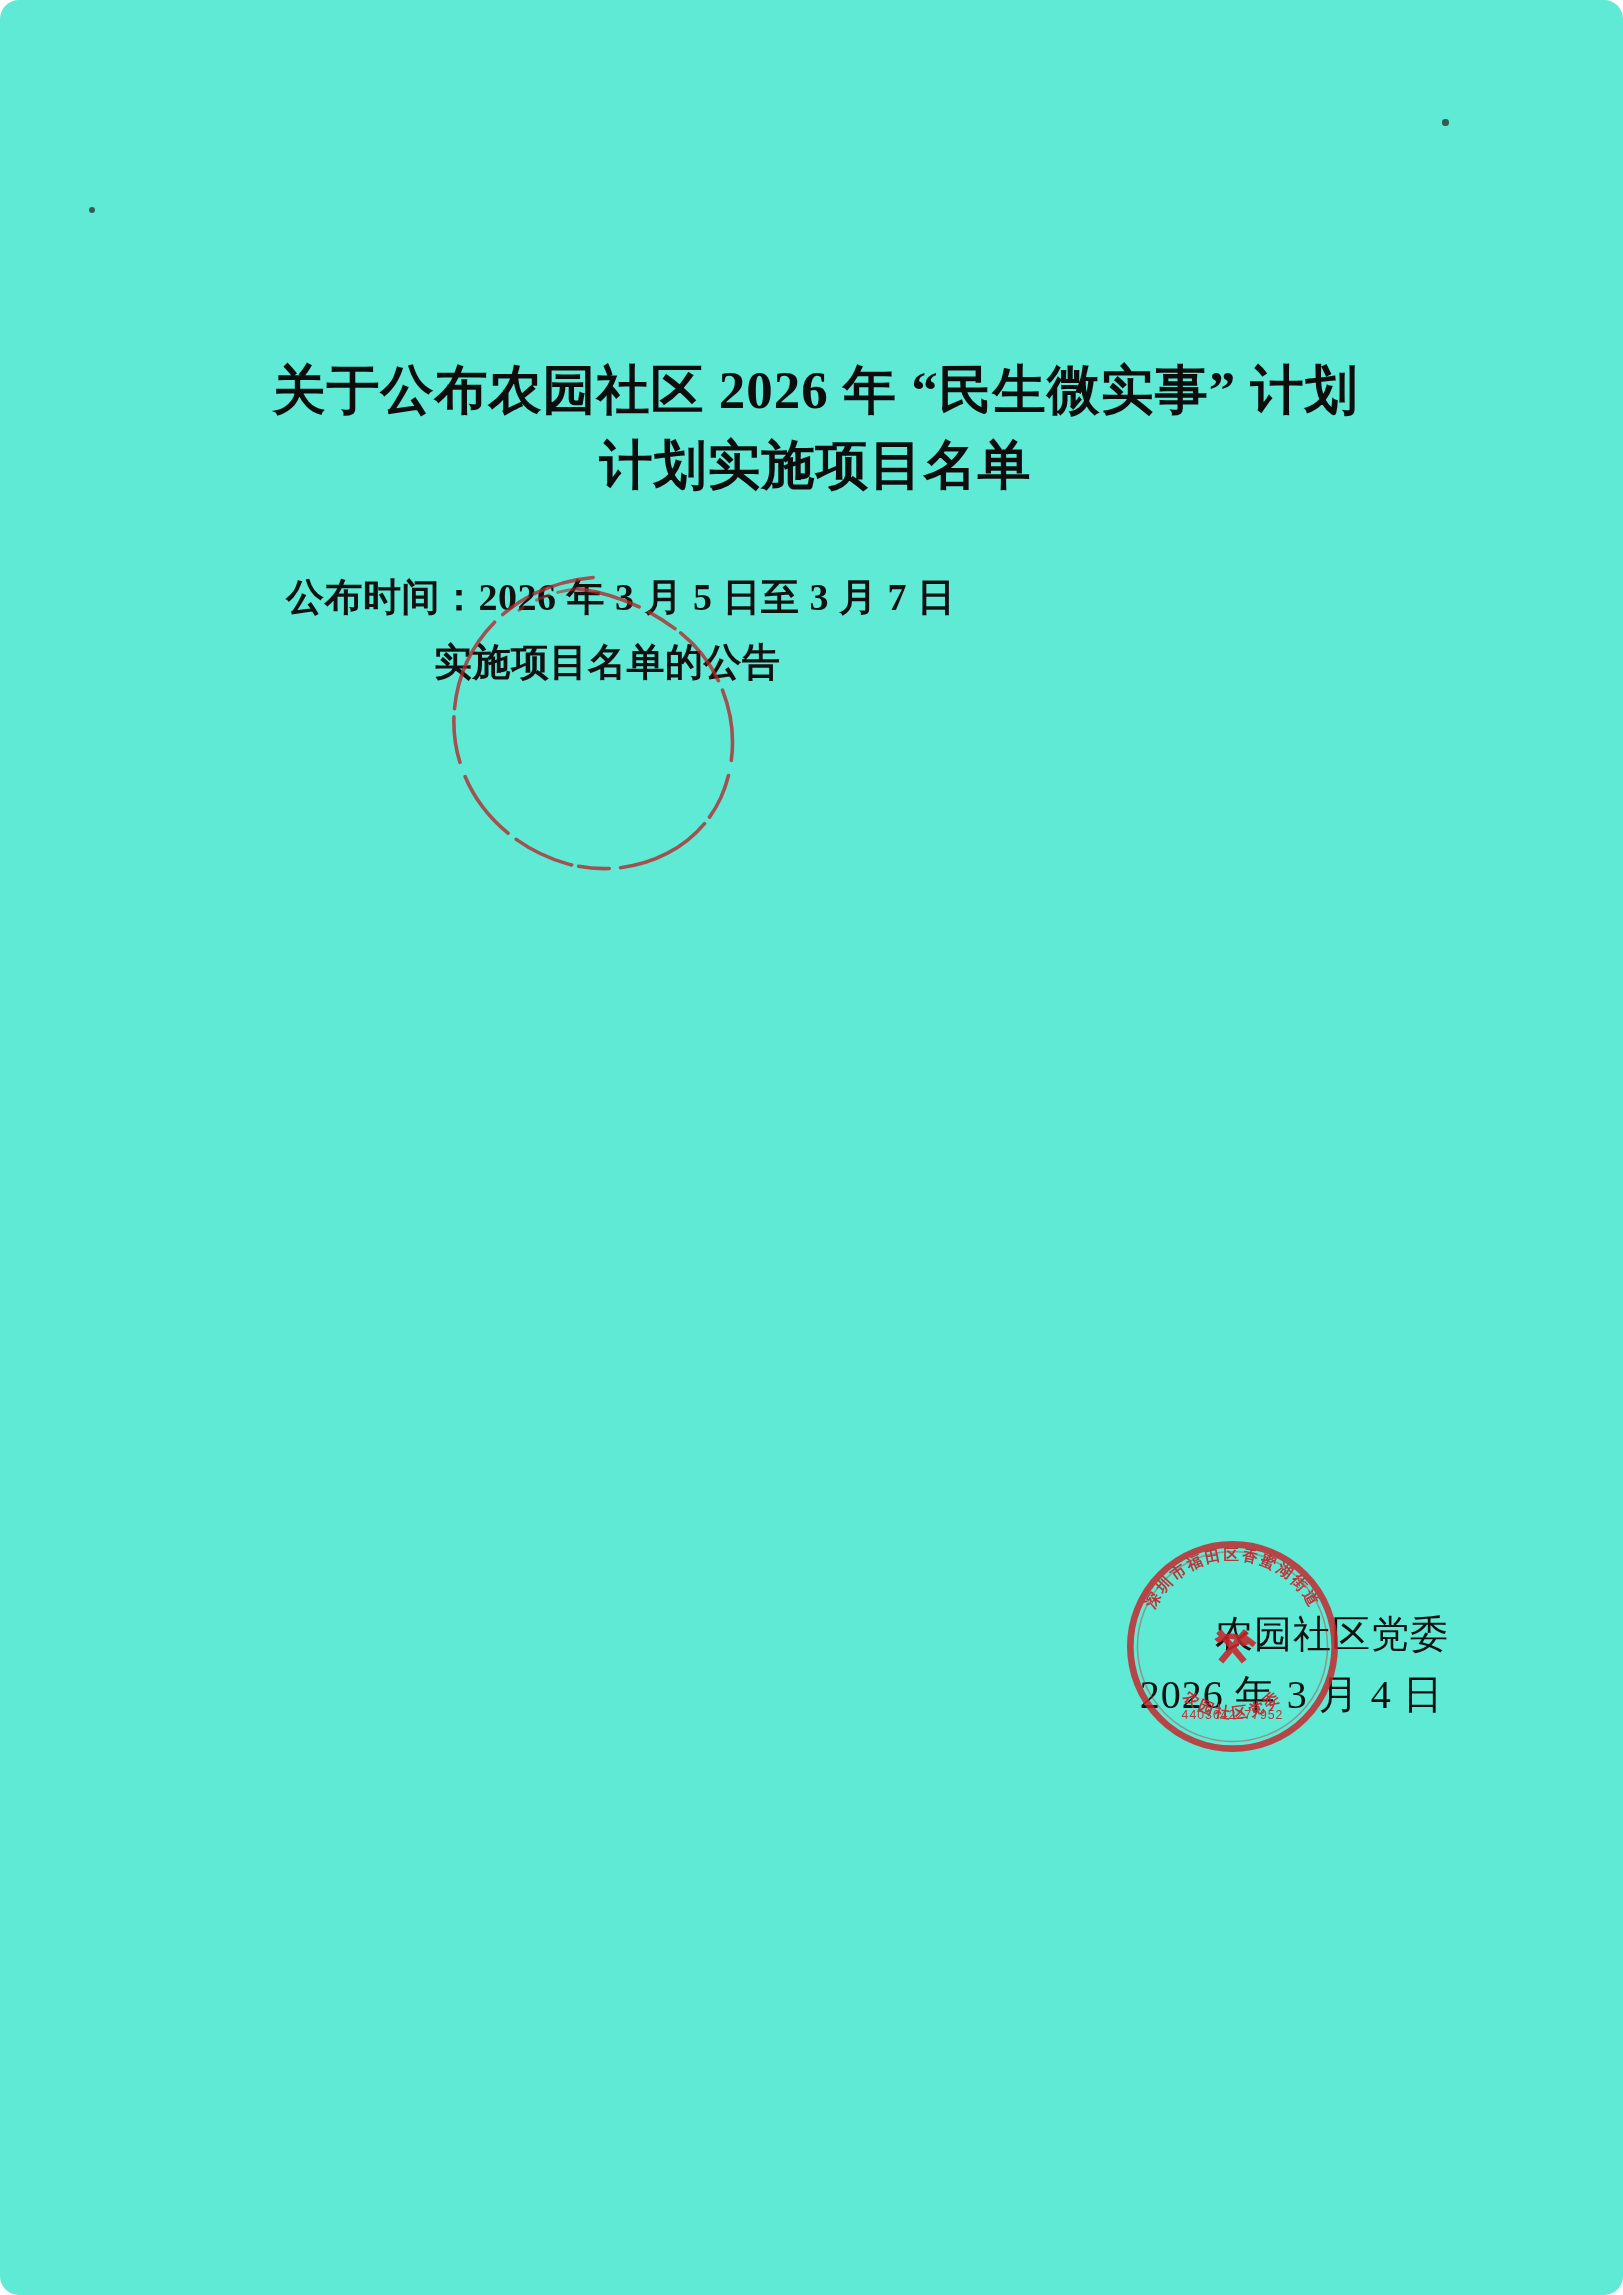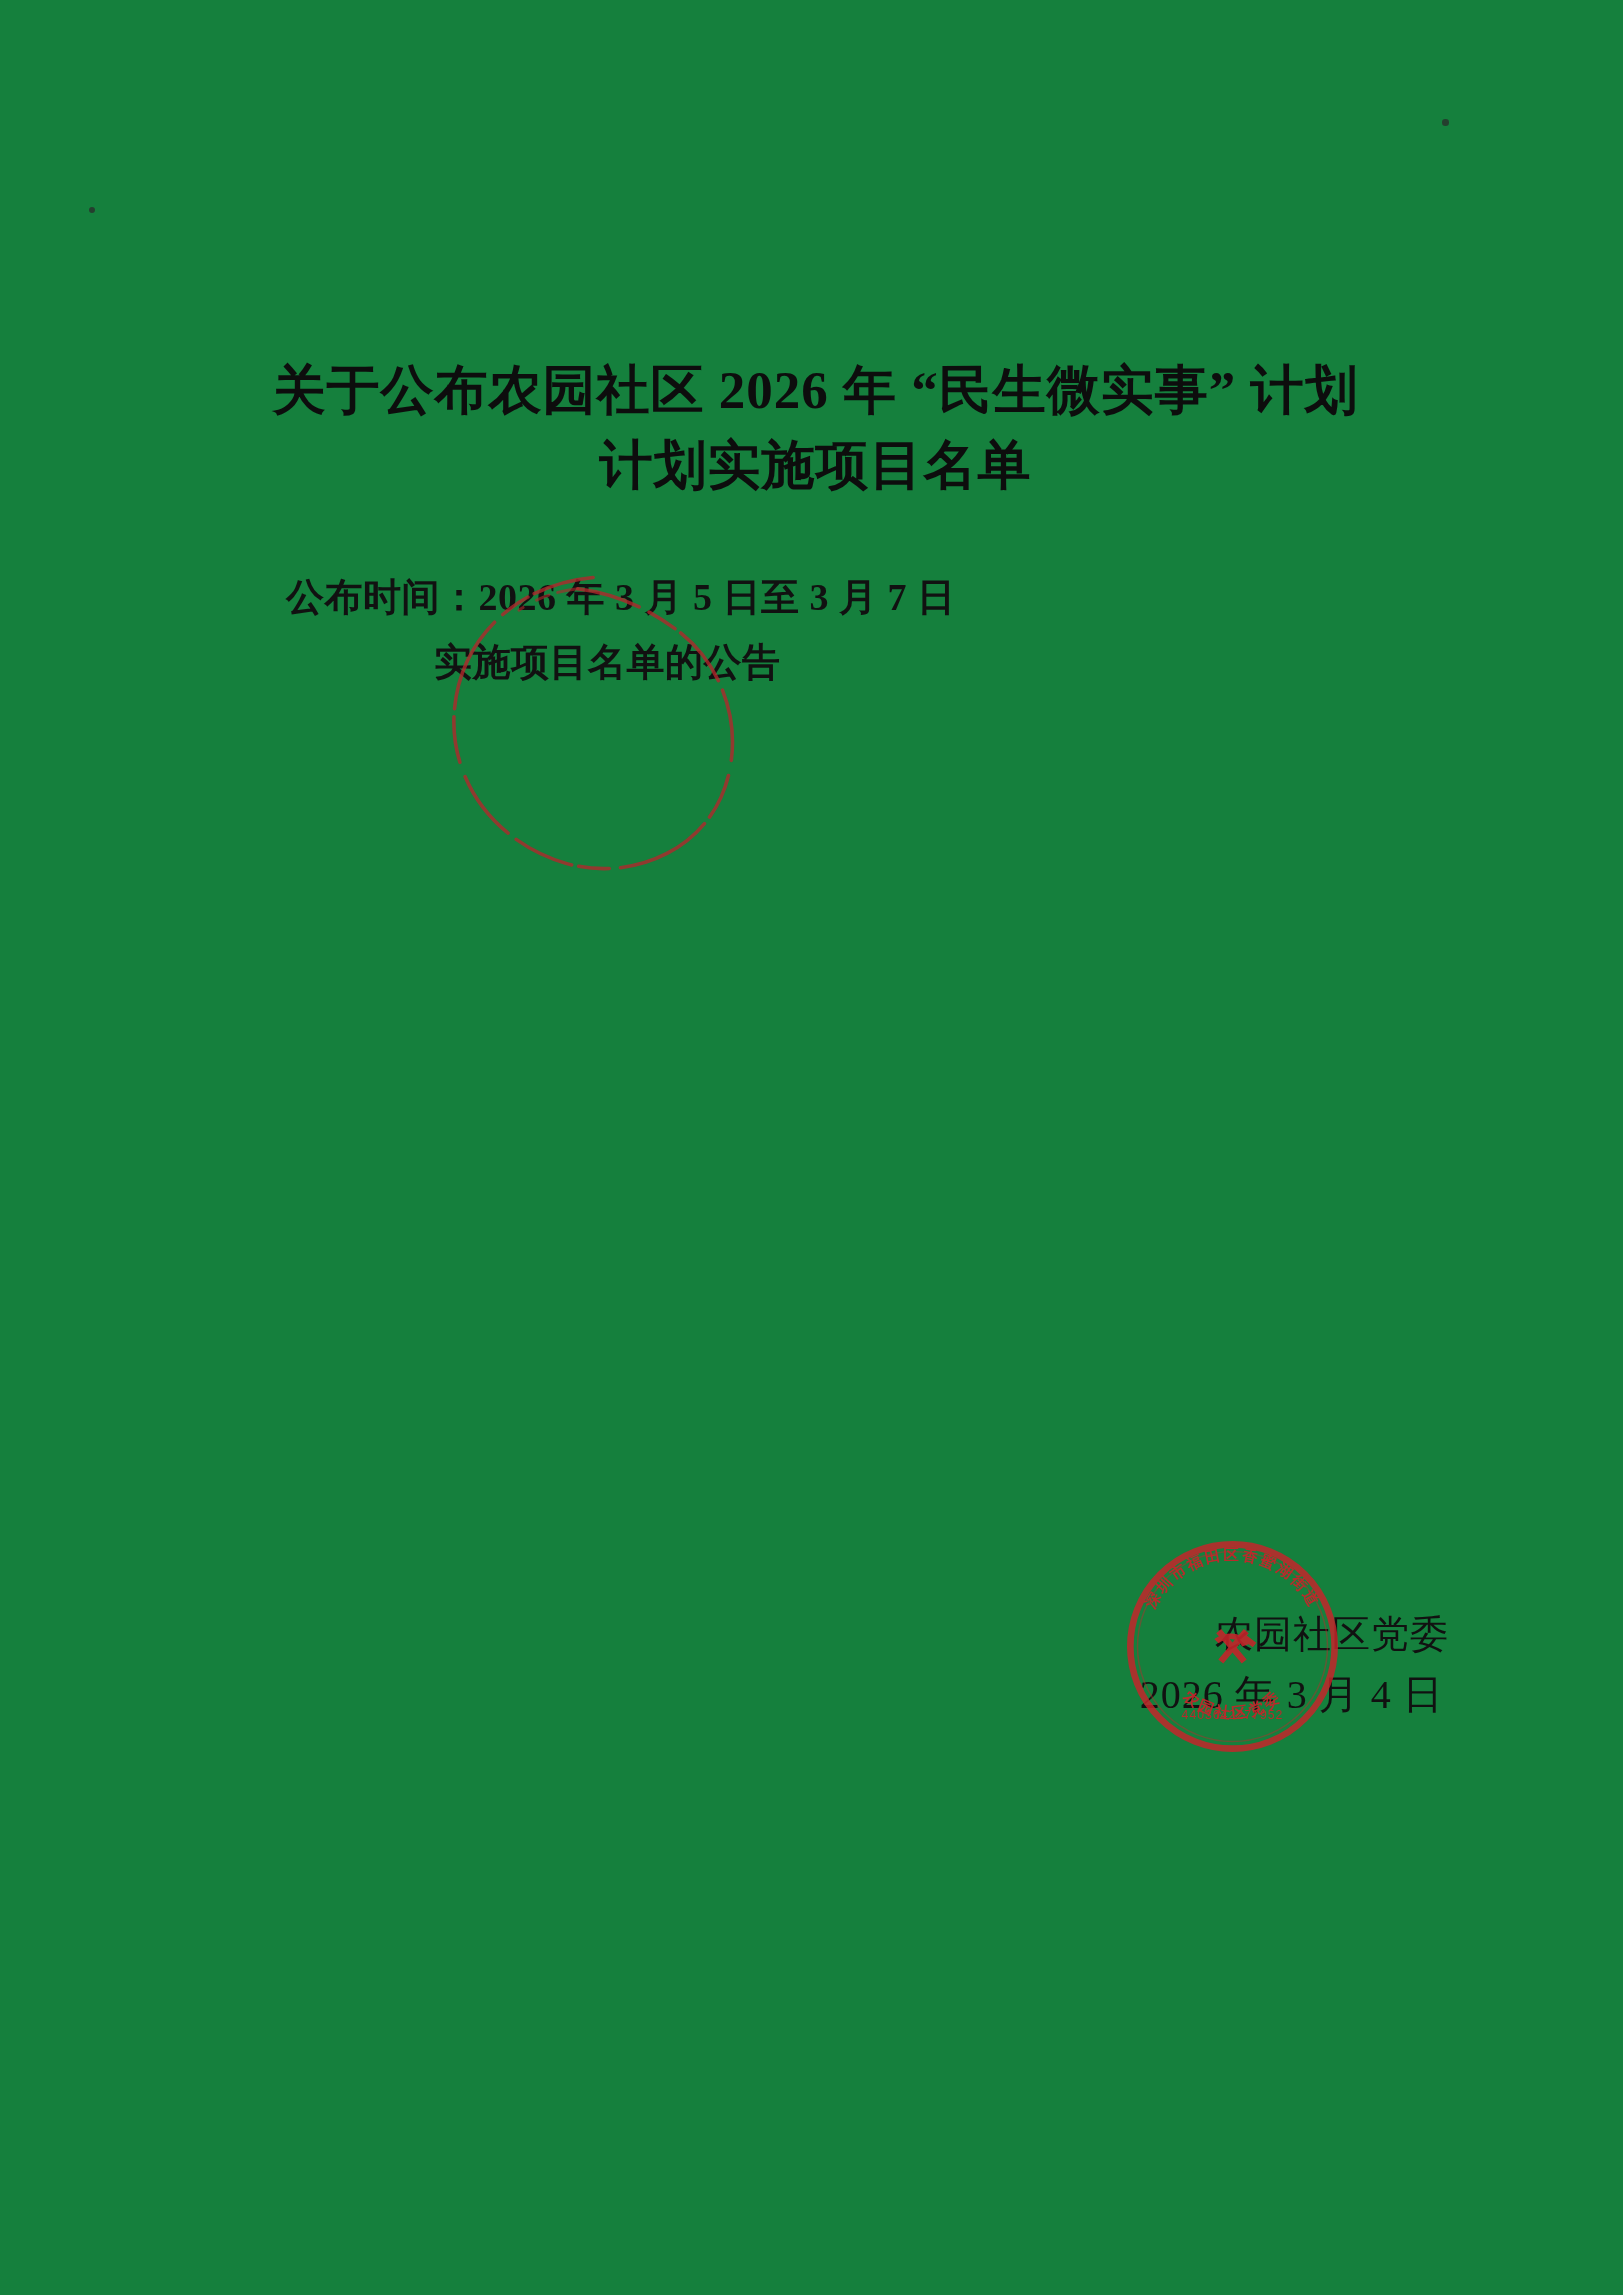--- a/index.html
+++ b/index.html
@@ -9,22 +9,23 @@
   }
   body {
     font-family: "Liberation Serif", "DejaVu Serif", serif;
     color: #111111;
   }
 
   .page {
     position: relative;
     width: 1623px;
     height: 2295px;
-    background: #15803d;
+    background: #5eead4;
     overflow: hidden;
+    border-radius: 19px;
   }
 
   
   .speck {
     position: absolute;
     background: #2a2a2a;
     border-radius: 50%;
     opacity: 0.75;
   }
   .speck-1 { left: 89px; top: 207px; width: 6.1px; height: 6.1px; }

